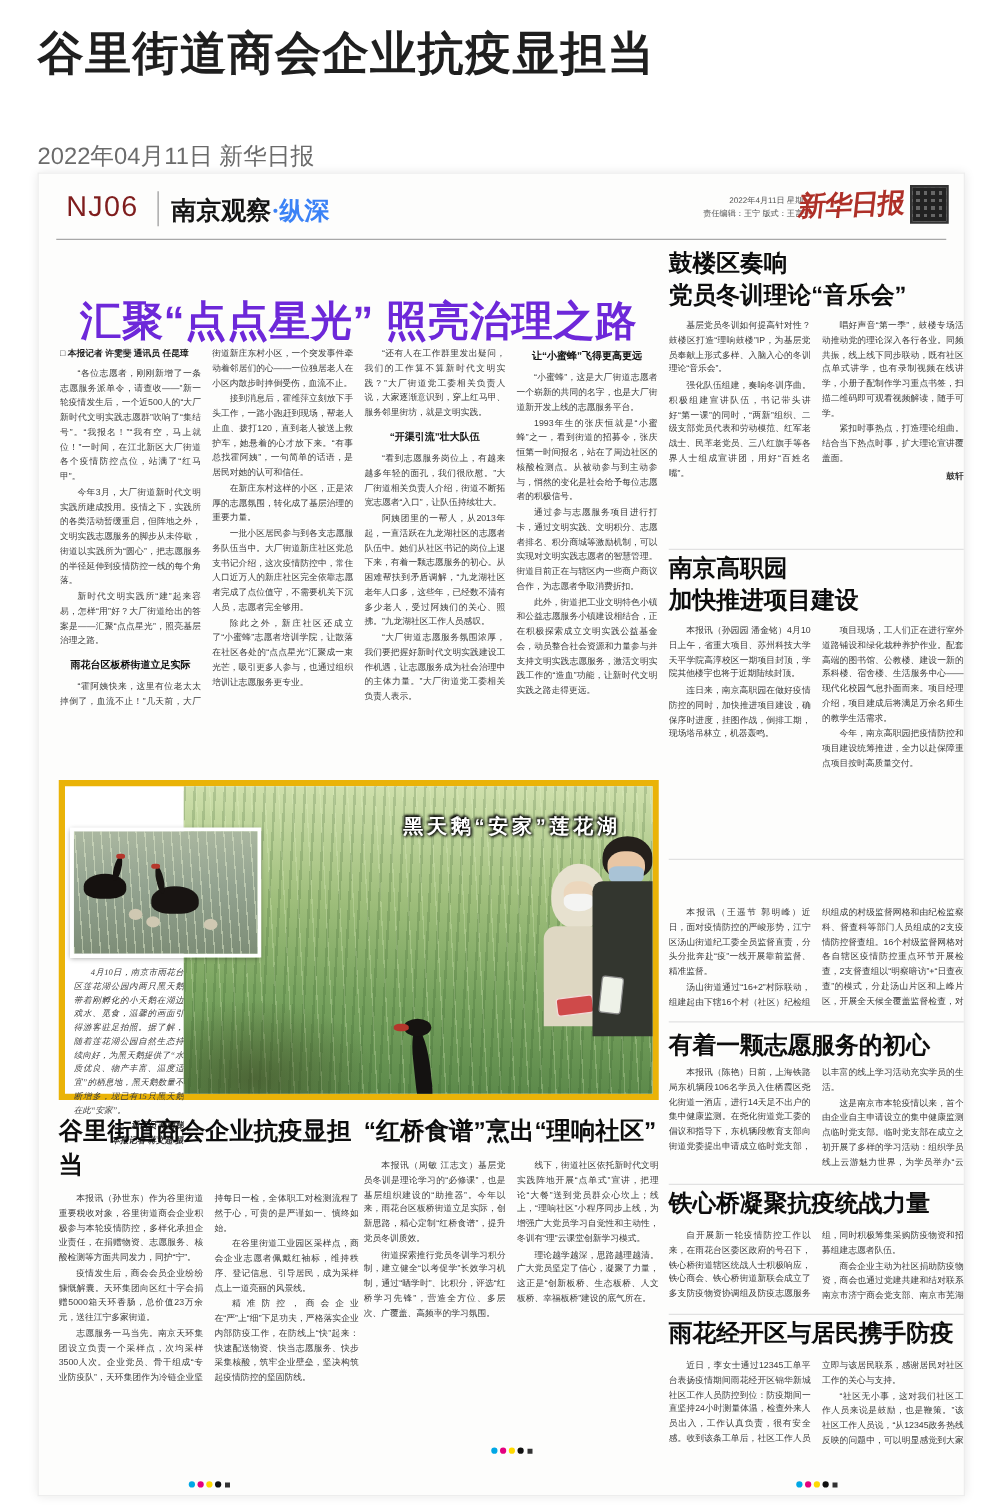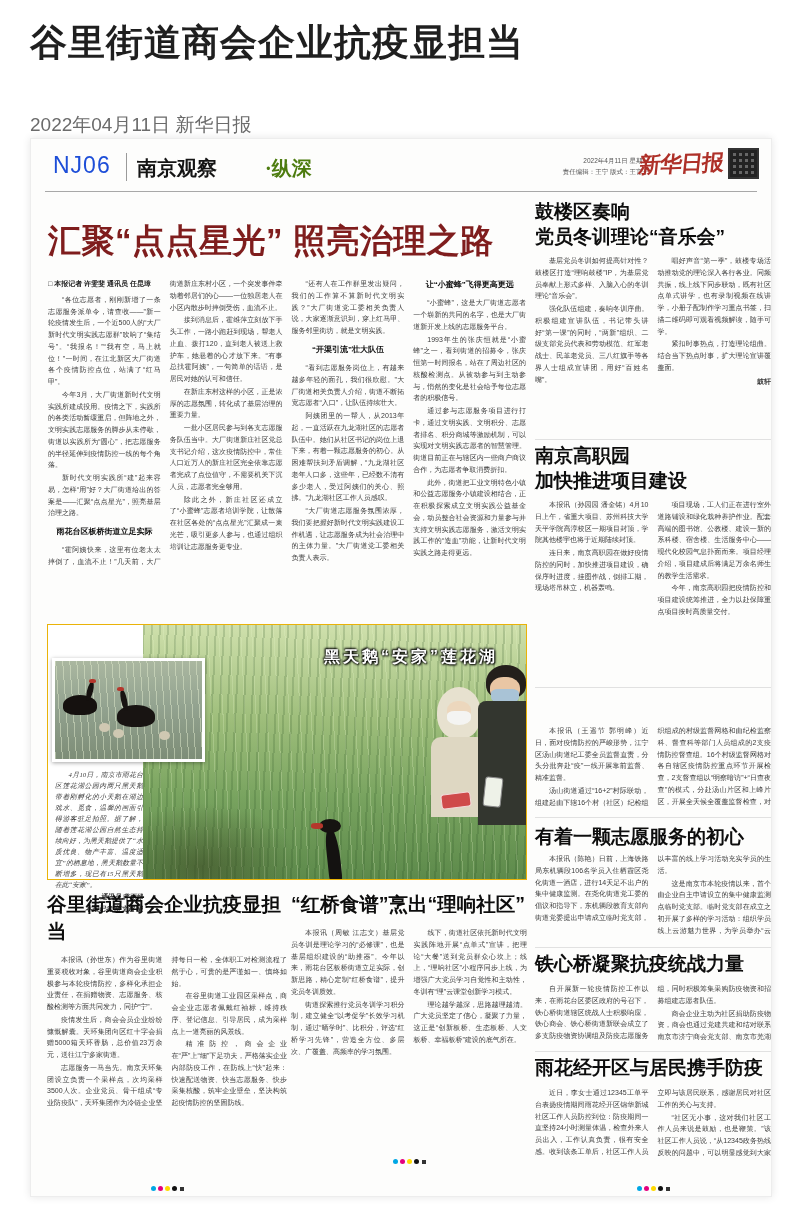--- a/index.html
+++ b/index.html
@@ -10,46 +10,46 @@
   .page-title{position:absolute;left:30px;top:18px;width:740px;font-size:37px;font-weight:700;
     color:#1f1f1f;letter-spacing:1px;margin:0;}
   .dateline{position:absolute;left:30px;top:88px;font-size:19px;color:#6b6b6b;margin-top:24px;}
 
   
   .paper{position:absolute;left:30px;top:138px;width:740px;height:1057px;background:#fdfdfc;
     box-shadow:0 0 8px rgba(0,0,0,.10);border:1px solid #ededed;}
   .paper *{box-sizing:border-box;}
 
   
-  .mh-pageno{position:absolute;left:22px;top:13px;font-size:23px;color:#1d4ed8;letter-spacing:1px;}
+  .mh-pageno{position:absolute;left:22px;top:13px;font-size:23px;color:#7f1d1d;letter-spacing:1px;}
   .mh-div{position:absolute;left:95px;top:14px;width:1px;height:28px;background:#9a9a9a;}
   .mh-section{position:absolute;left:106px;top:16px;font-family:"Liberation Serif","DejaVu Serif",serif;
     font-weight:900;font-size:20px;color:#141414;}
-  .mh-sub{color:#4d7c0f;font-weight:700;margin-left:48px;}
+  .mh-sub{color:#3b82f6;font-weight:700;}
   .mh-info{position:absolute;right:122px;top:16px;text-align:right;font-size:6.5px;color:#555;line-height:1.7;}
   .mh-logo{position:absolute;right:48px;top:10px;font-family:"Liberation Serif","DejaVu Serif",serif;
     font-size:22px;font-weight:900;color:#ae3028;transform:skewX(-8deg) rotate(-2deg);letter-spacing:-1px;}
   .mh-qr{position:absolute;right:12px;top:9px;width:31px;height:31px;background:
     repeating-linear-gradient(0deg,#222 0 3px,transparent 3px 6px),
     repeating-linear-gradient(90deg,#222 0 3px,#666 3px 6px);border:2px solid #333;}
   .mh-rule{position:absolute;left:14px;right:14px;top:52px;border-top:1px solid #a8a8a8;}
 
   
   .lead-kicker{position:absolute;left:17px;top:63px;font-size:14px;font-weight:700;color:#111;letter-spacing:.5px;}
-  .lead-headline{position:absolute;left:17px;top:80px;width:480px;margin:0;font-size:33px;font-weight:900;
-    color:#7f1d1d;letter-spacing:.5px;}
+  .lead-headline{position:absolute;left:17px;top:80px;width:480px;margin:16px;font-size:33px;font-weight:900;
+    color:#6d28d9;letter-spacing:.5px;}
   .colflow{text-align:justify;font-size:7px;line-height:1.68;color:#3b3b3b;overflow:hidden;}
   .colflow p{margin:0 0 1px 0;text-indent:2em;}
   .colflow .byline{font-weight:700;text-indent:0;color:#1c1c1c;margin-bottom:4px;}
   .colflow .subhead{font-weight:800;font-size:8px;text-align:center;text-indent:0;color:#0f0f0f;margin:6px 0;}
   .colflow .sign{text-align:right;text-indent:0;font-weight:600;color:#333;margin-top:2px;}
   .lead-body{position:absolute;left:17px;top:139px;width:478px;height:342px;column-count:4;column-gap:9px;}
 
   
-  .photo-block{position:absolute;left:16px;top:485px;width:480px;height:256px;background:#fff;border:1px solid #eab308;}
+  .photo-block{position:absolute;left:16px;top:485px;width:480px;height:256px;background:#fff;border:5px solid #eab308;}
   .photo-main{position:absolute;left:95px;top:0;right:0;bottom:0;overflow:hidden;
     background:
       radial-gradient(140px 90px at 15% 95%, rgba(60,70,35,.55), transparent 70%),
       repeating-linear-gradient(93deg, rgba(35,75,30,.18) 0 2px, transparent 2px 8px),
       repeating-linear-gradient(87deg, rgba(230,245,200,.25) 0 1px, transparent 1px 11px),
       linear-gradient(#cfe0ac 0%, #9dbd7a 38%, #78a35f 68%, #5d8a4b 100%);}
   .photo-title{position:absolute;left:40%;top:22px;right:0;text-align:center;font-size:16px;font-weight:900;
     color:#fff;letter-spacing:3px;text-shadow:0 0 3px #000,1px 1px 2px #000,-1px -1px 2px #000;}
   
   .p1{position:absolute;left:288px;top:62px;width:56px;height:130px;}

